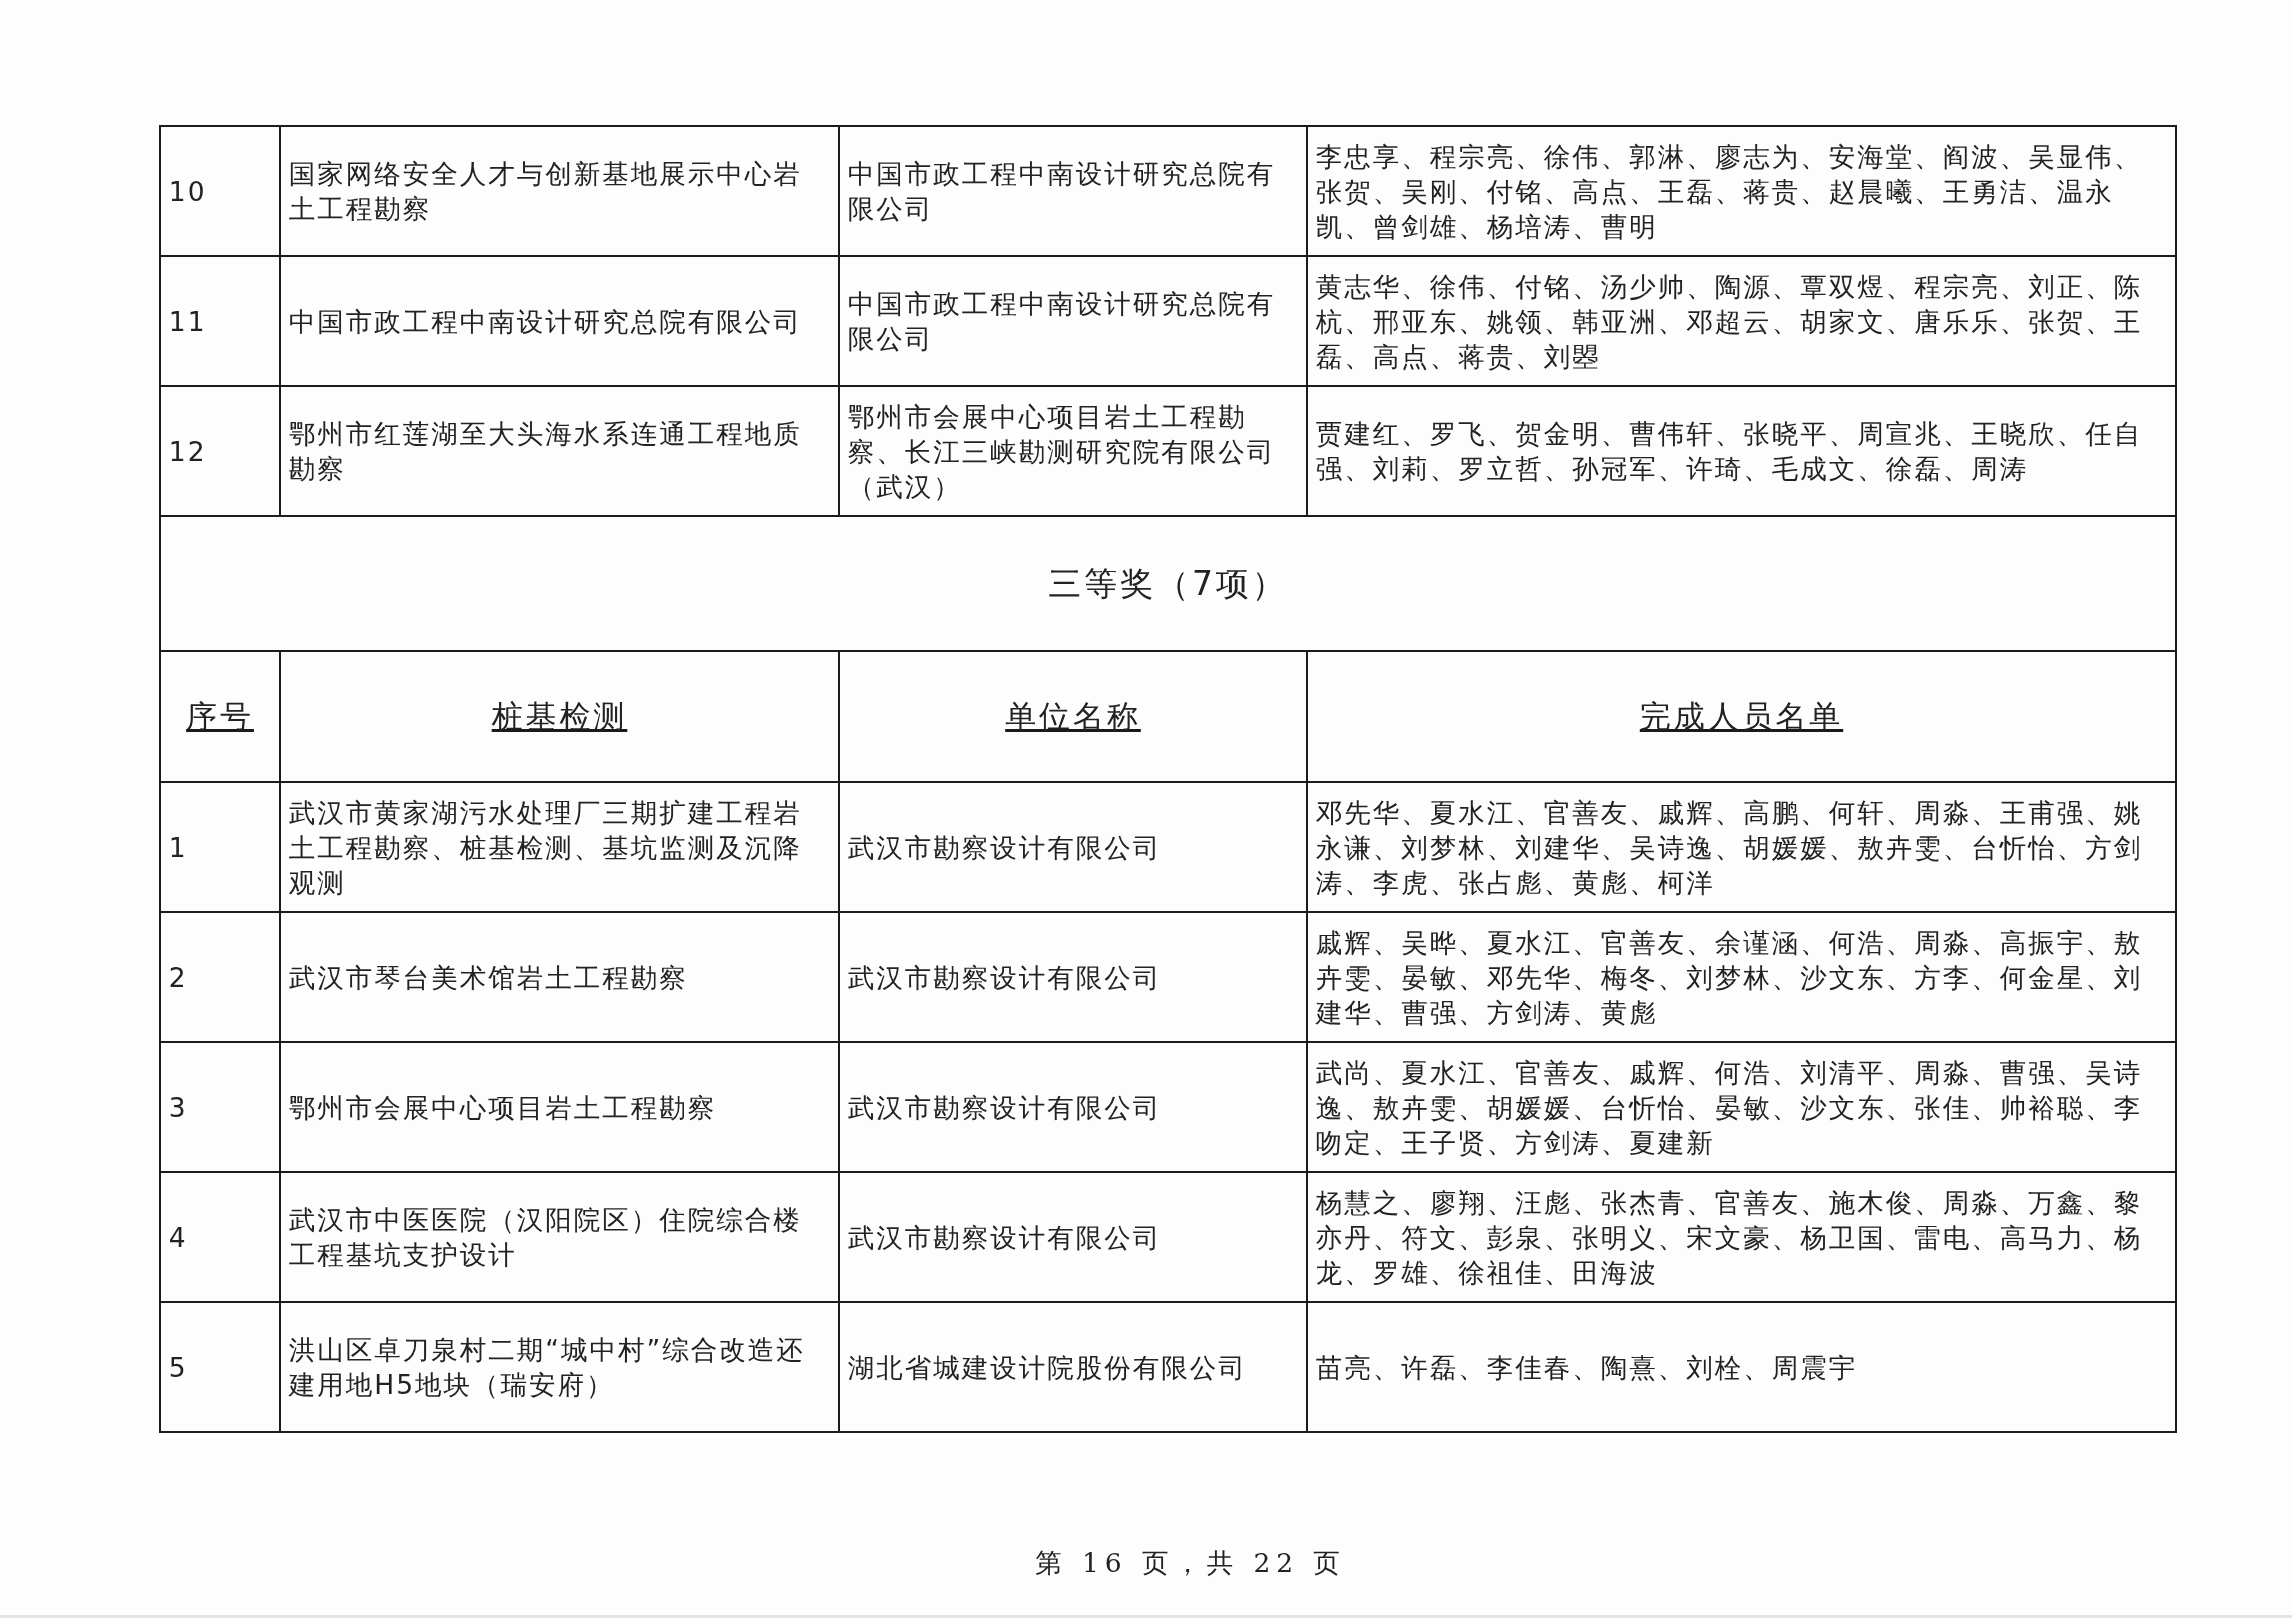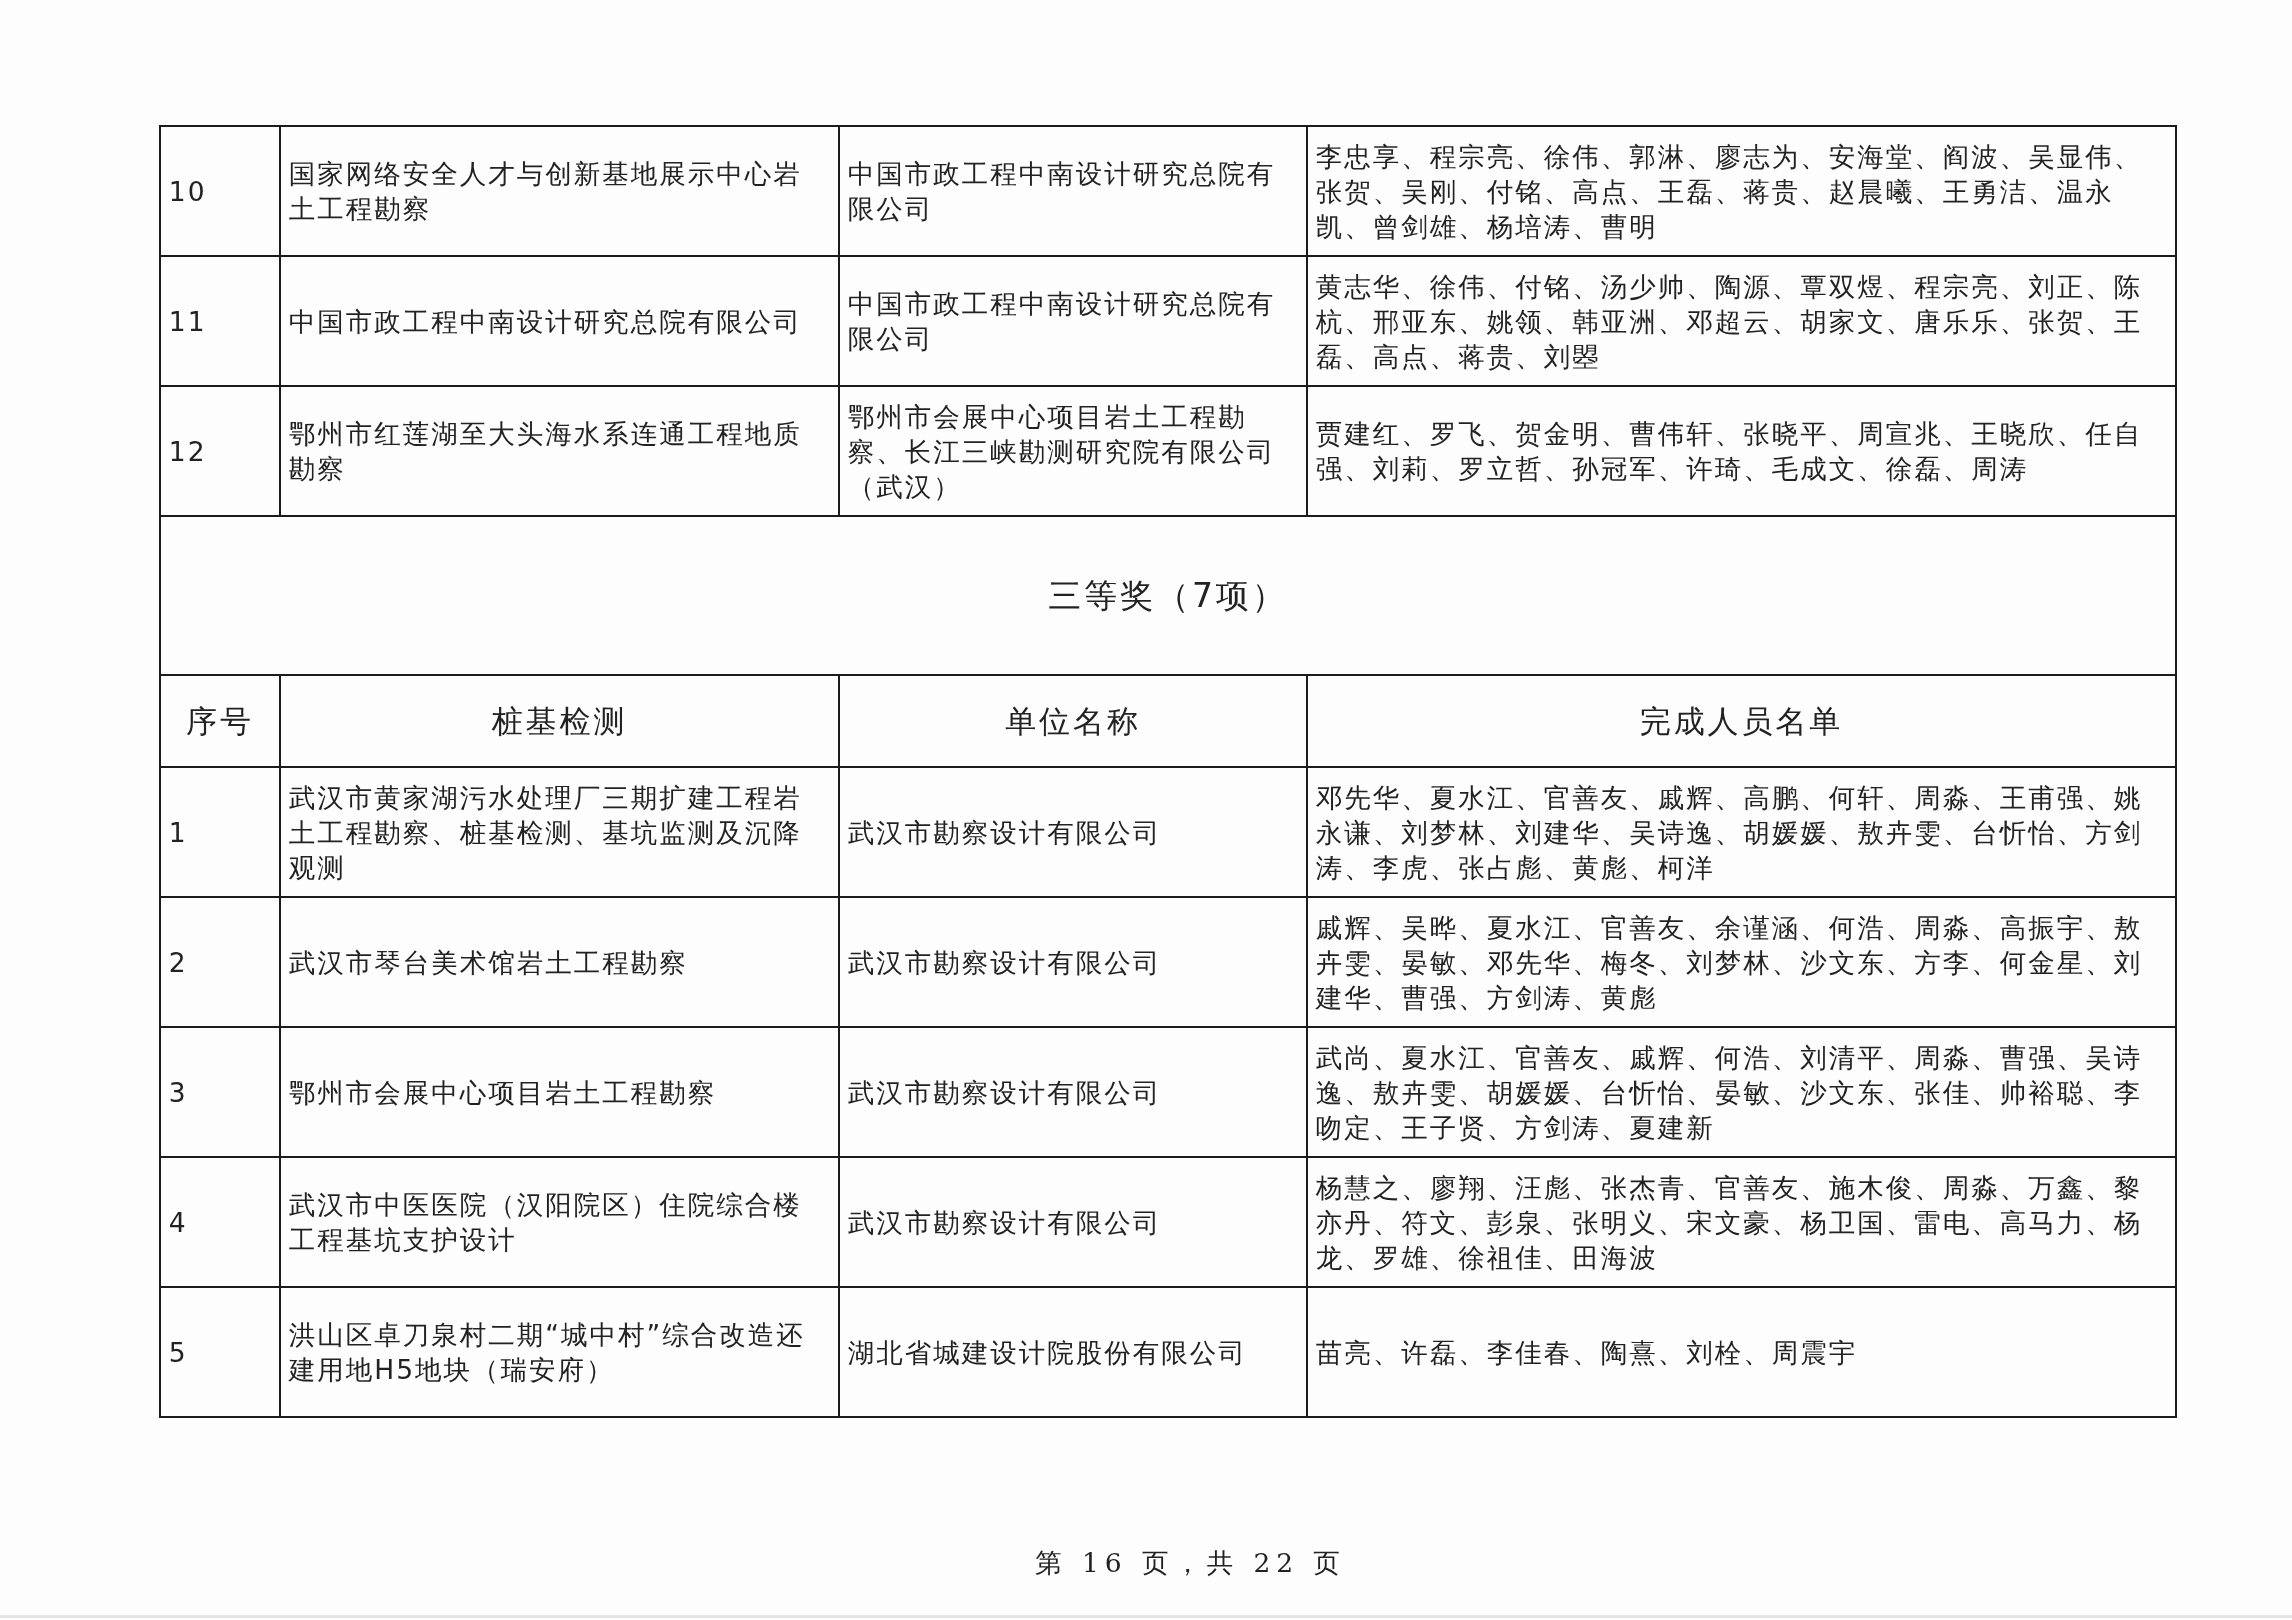--- a/index.html
+++ b/index.html
@@ -14,23 +14,23 @@
     border: 2.9px solid #1c1c1c; padding: 0 7.8px; vertical-align: middle;
     font-size: 26.5px; line-height: 35px; letter-spacing: 2px;
     font-family: "DejaVu Sans", "Liberation Sans", sans-serif; color: #222;
   }
   col.c-idx { width: 120px; }
   col.c-name { width: 559px; }
   col.c-unit { width: 468px; }
   col.c-people { width: 869px; }
   td.idx { text-align: left; font-family: "DejaVu Serif", "Liberation Serif", serif; font-size: 25.5px; letter-spacing: 0; }
   tr.row-data { height: 130px; }
-  tr.row-section { height: 159px; }
+  tr.row-section { height: 135px; }
   tr.row-section td { text-align: center; font-size: 33px; letter-spacing: 2.9px; font-weight: normal; }
-  tr.row-header { height: 92px; }
+  tr.row-header { height: 131px; text-decoration: underline; }
   tr.row-header td { text-align: center; font-size: 31px; letter-spacing: 2.9px; }
   .footer {
     position: absolute; top: 1545px; left: 0; width: 2293px; text-align: center;
     font-family: "DejaVu Serif", "Liberation Serif", serif; font-size: 26.5px; letter-spacing: 5.9px; color: #222; padding-left: 44px;
   }
   .bottom-rule { position: absolute; top: 1615px; left: 0; width: 2293px; height: 2.9px; background: #e4e4e4; }
 </style>
 </head>
 <body>
 

